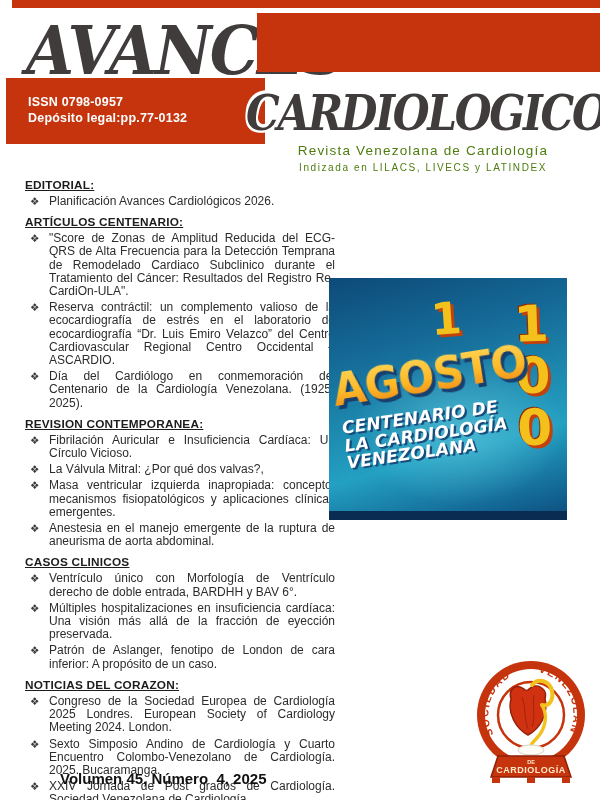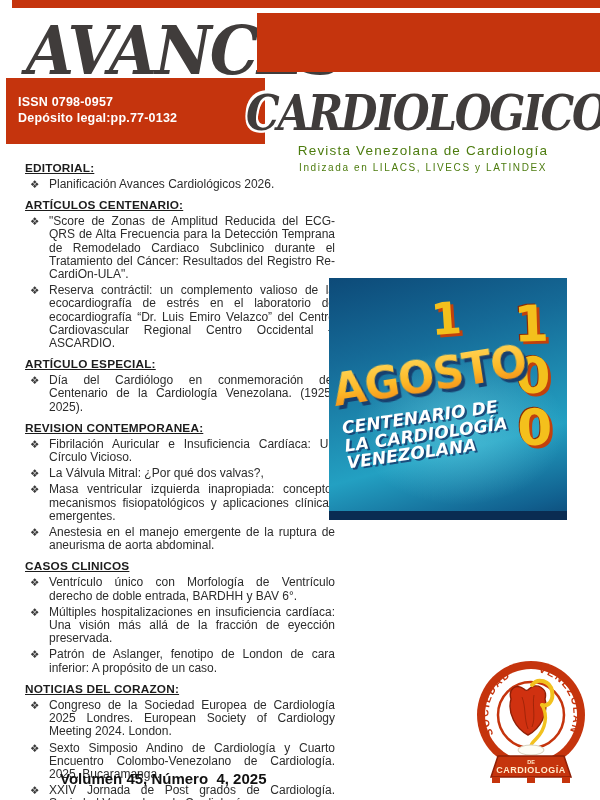--- a/index.html
+++ b/index.html
@@ -11,39 +11,39 @@
   }
   
   .top-strip { position:absolute; left:12px; top:0; width:588px; height:8px; background:#c5340d; }
   .title-avances {
     position:absolute; left:26px; top:2px; width:240px; height:92px;
     font-family:"DejaVu Serif", serif; font-style:italic; font-weight:700;
     font-size:62px; letter-spacing:-2px; color:#403c3b;
     transform:scaleY(1.08); transform-origin:top left; line-height:92px;
   }
   .red-block-right { position:absolute; left:257px; top:13px; width:343px; height:59px; background:#c5340d; }
-  .red-band-left { position:absolute; left:6px; top:78px; width:259px; height:66px; background:#c5340d; padding:17px 0 0 12px; }
+  .red-band-left { position:absolute; left:6px; top:78px; width:259px; height:66px; background:#c5340d; padding:17px 0 0 22px; }
   .issn-line { color:#ffffff; font-weight:700; font-size:12.5px; line-height:15.5px; letter-spacing:0.2px; }
   .title-cardiologicos {
     position:absolute; left:246px; top:76px; width:356px; height:70px;
     font-family:"DejaVu Serif", serif; font-style:italic; font-weight:700;
     font-size:46px; letter-spacing:-2.5px; color:#403c3b; line-height:70px;
     transform:scaleX(0.92) scaleY(1.05); transform-origin:top left; white-space:nowrap;
     text-shadow:-2px 0 0 #fff, 2px 0 0 #fff, 0 -2px 0 #fff, 0 2px 0 #fff, -2px -2px 0 #fff, 2px 2px 0 #fff, -2px 2px 0 #fff, 2px -2px 0 #fff;
   }
   .subtitle-block { position:absolute; left:248px; top:143px; width:350px; text-align:center; color:#4d7c0f; }
   .subtitle-line1 { font-size:13.5px; letter-spacing:1.2px; line-height:16px; }
   .subtitle-line2 { font-size:10px; letter-spacing:1.6px; line-height:17px; }
   
   .toc { position:absolute; left:25px; top:162px; width:310px; color:#2f2f2f; }
   .toc-header {
     font-weight:700; font-size:11.8px; color:#1c1c1c; text-decoration:underline;
     letter-spacing:0.2px; margin:8px 0 3px 0; line-height:13px;
   }
-  .toc-header:first-child { margin-top:0; }
+  .toc-header:first-child { margin-top:17px; }
   .toc-item { display:flex; margin-bottom:3px; }
   .toc-bullet { flex:0 0 24px; font-size:10.5px; color:#3a3a3a; line-height:13.2px; padding-left:5px; }
   .toc-text { flex:1; font-size:12px; line-height:13.2px; text-align:justify; color:#2c2c2c; }
   
   .poster {
     position:absolute; left:329px; top:278px; width:238px; height:242px; overflow:hidden;
     background:
       radial-gradient(ellipse 150px 110px at 55% 62%, rgba(120,220,235,0.45), rgba(120,220,235,0) 70%),
       linear-gradient(165deg, #0d4a78 0%, #156a97 28%, #1f8fb4 55%, #23a0c2 68%, #11608f 92%, #0d4a78 100%);
   }
@@ -105,21 +105,20 @@
       </div>
       <div class="toc-header">ARTÍCULOS CENTENARIO:</div>
       <div class="toc-item">
         <span class="toc-bullet">❖</span>
         <span class="toc-text">"Score de Zonas de Amplitud Reducida del ECG-QRS de Alta Frecuencia para la Detección Temprana de Remodelado Cardiaco Subclinico durante el Tratamiento del Cáncer: Resultados del Registro Re-CardiOn-ULA".</span>
       </div>
       <div class="toc-item">
         <span class="toc-bullet">❖</span>
         <span class="toc-text">Reserva contráctil: un complemento valioso de la ecocardiografía de estrés en el laboratorio de ecocardiografía “Dr. Luis Emiro Velazco” del Centro Cardiovascular Regional Centro Occidental – ASCARDIO.</span>
       </div>
-      <div class="toc-header">ARTÍCULO ESPECIAL:</div>
       <div class="toc-item">
         <span class="toc-bullet">❖</span>
         <span class="toc-text">Día del Cardiólogo en conmemoración del Centenario de la Cardiología Venezolana.  (1925-2025).</span>
       </div>
       <div class="toc-header">REVISION CONTEMPORANEA:</div>
       <div class="toc-item">
         <span class="toc-bullet">❖</span>
         <span class="toc-text">Fibrilación Auricular e Insuficiencia Cardíaca: Un Círculo Vicioso.</span>
       </div>
       <div class="toc-item">

